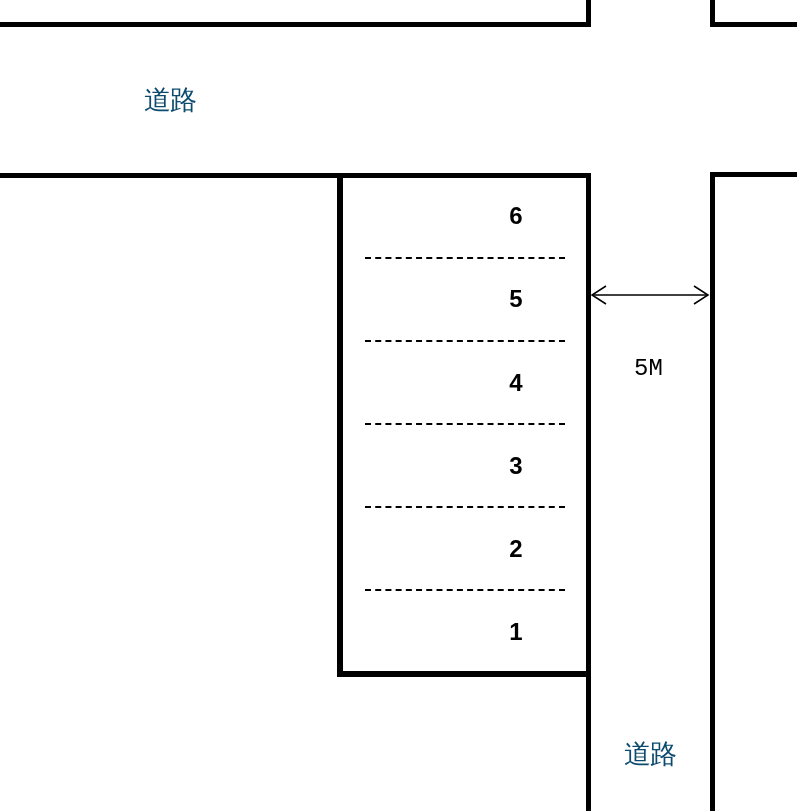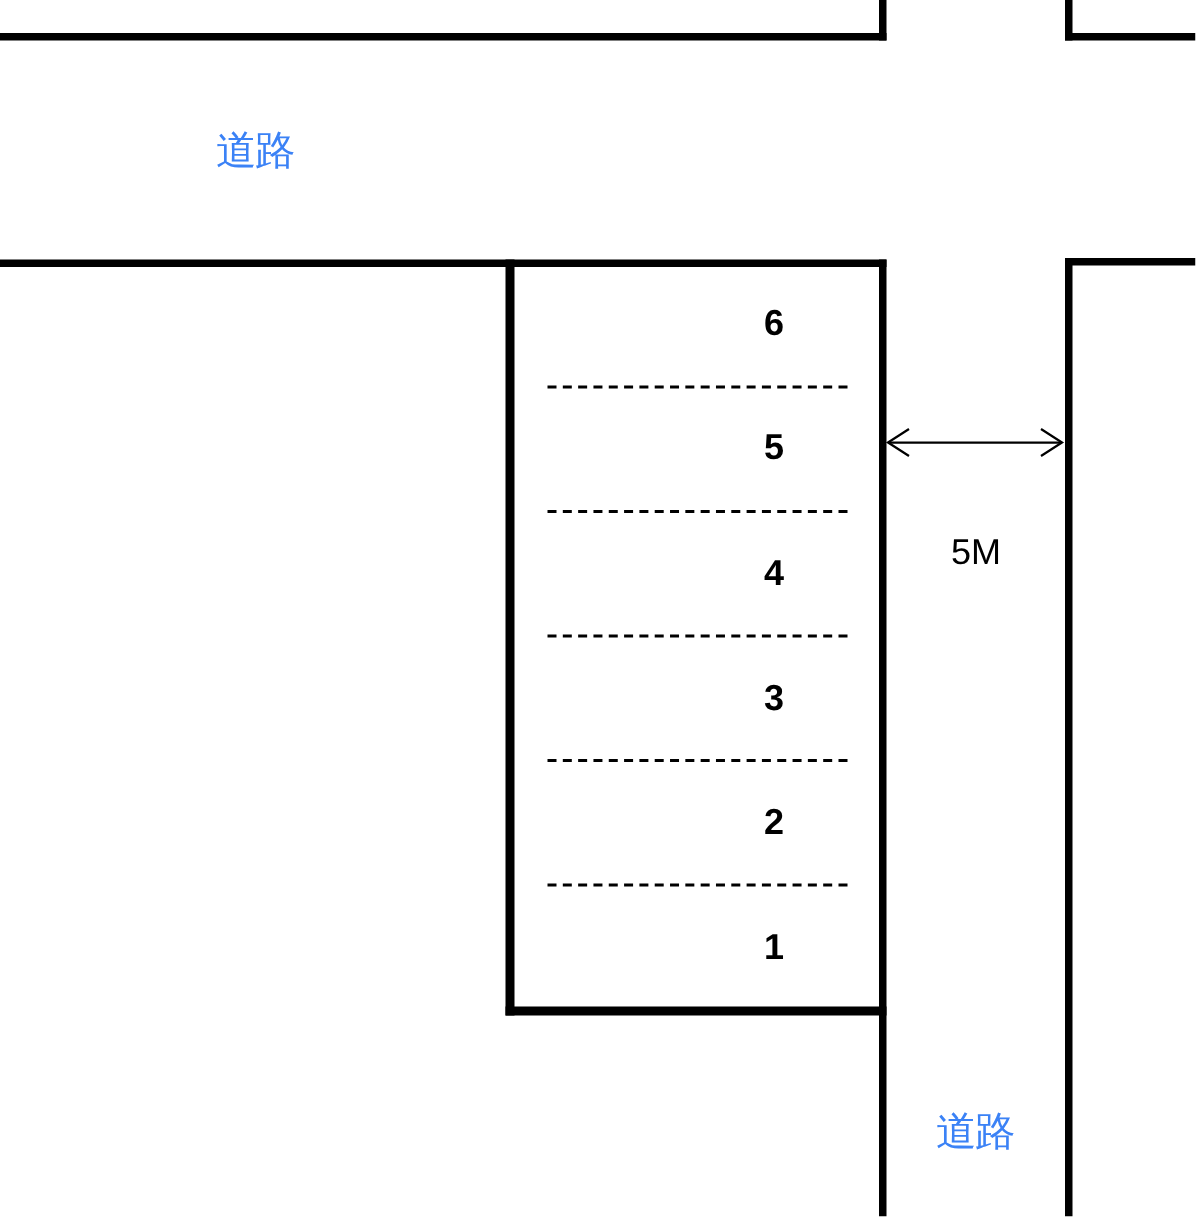--- a/index.html
+++ b/index.html
@@ -1,19 +1,19 @@
 <!DOCTYPE html>
 <html><head>
 <meta charset="utf-8">
 <style>
   html,body{margin:0;padding:0;background:#fff;}
   body{width:797px;height:811px;position:relative;overflow:hidden;font-family:"DejaVu Sans",sans-serif;}
   .ln{position:absolute;background:#000;}
-  .lbl{position:absolute;color:#000;font-weight:bold;font-family:Liberation Sans, sans-serif;}
-  .jp{position:absolute;color:#3b82f6;font-size:27px;font-family:"DejaVu Sans",sans-serif;letter-spacing:-1px;}
+  .lbl{position:absolute;color:#000;font-weight:bold;font-family:Liberation Mono, monospace;}
+  .jp{position:absolute;color:#0c4a6e;font-size:27px;font-family:"DejaVu Sans",sans-serif;letter-spacing:-1px;}
   .dash{position:absolute;left:365px;width:200px;height:0;border-top:2px dashed #000;}
   .num{position:absolute;left:505px;width:22px;text-align:center;font-size:24px;font-weight:bold;font-family:"Liberation Sans",sans-serif;}
 </style>
 </head>
 <body>
 
 <div class="ln" style="left:0;top:22px;width:591px;height:5px;"></div>
 <div class="ln" style="left:586px;top:0;width:5px;height:27px;"></div>
 <div class="ln" style="left:710px;top:0;width:5px;height:27px;"></div>
 <div class="ln" style="left:710px;top:22px;width:87px;height:5px;"></div>

